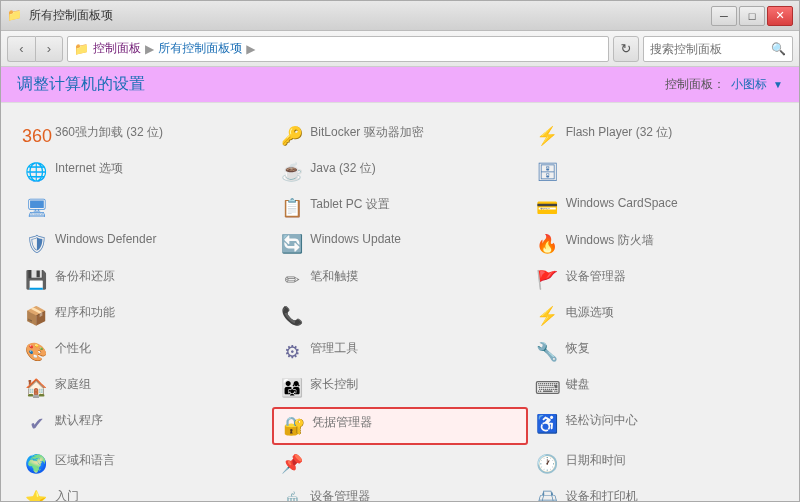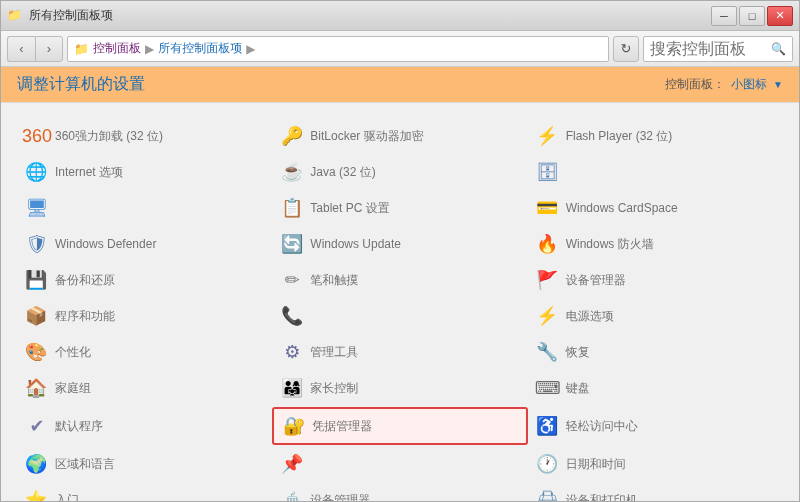--- a/index.html
+++ b/index.html
@@ -139,35 +139,35 @@
       border: 1px solid #bbb;
       border-radius: 2px;
       display: flex;
       align-items: center;
       padding: 0 6px;
       gap: 4px;
     }
     .search-input {
       border: none;
       outline: none;
-      font-size: 16px;
+      font-size: 12px;
       color: #aaa;
       width: 100%;
       background: transparent;
       font-family: "Microsoft YaHei", sans-serif;
     }
     .search-icon-btn {
       color: #888;
       cursor: pointer;
     }
 
     
     .view-bar {
       height: 36px;
-      background: #fdba74;
+      background: #f0abfc;
       border-bottom: 1px solid #ddd;
       display: flex;
       align-items: center;
       justify-content: space-between;
       padding: 0 16px;
       flex-shrink: 0;
     }
     .page-title {
       font-size: 16px;
       color: #1a6eb5;
@@ -222,21 +222,20 @@
 
     
     .items-grid {
       display: grid;
       grid-template-columns: repeat(3, 1fr);
       gap: 2px 0;
     }
 
     .item {
       display: flex;
-      align-items: center;
       gap: 6px;
       padding: 5px 8px;
       cursor: pointer;
       border-radius: 2px;
       white-space: nowrap;
     }
     .item.highlighted {
       border: 2px solid #e04040;
       background: #fff0f0;
       border-radius: 3px;

